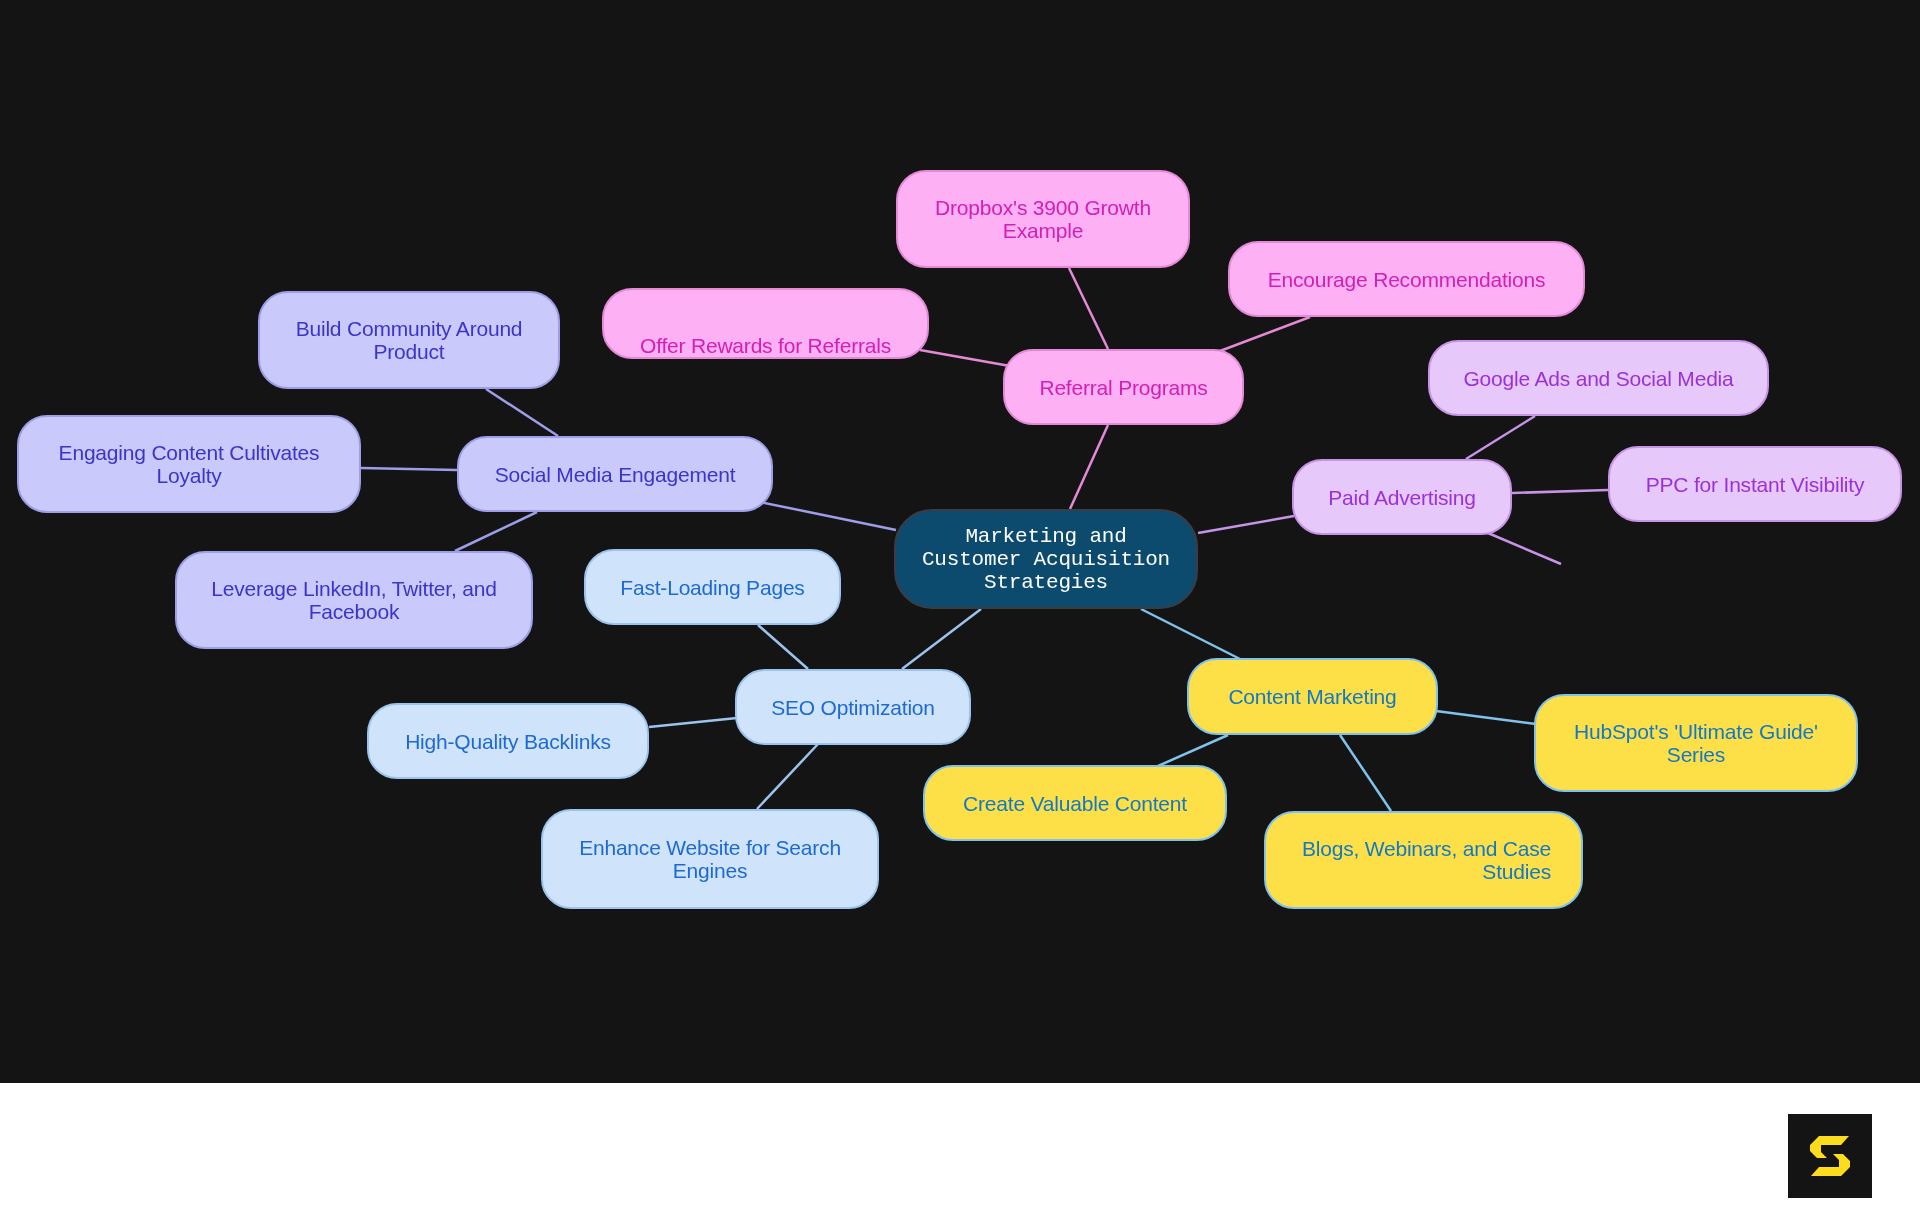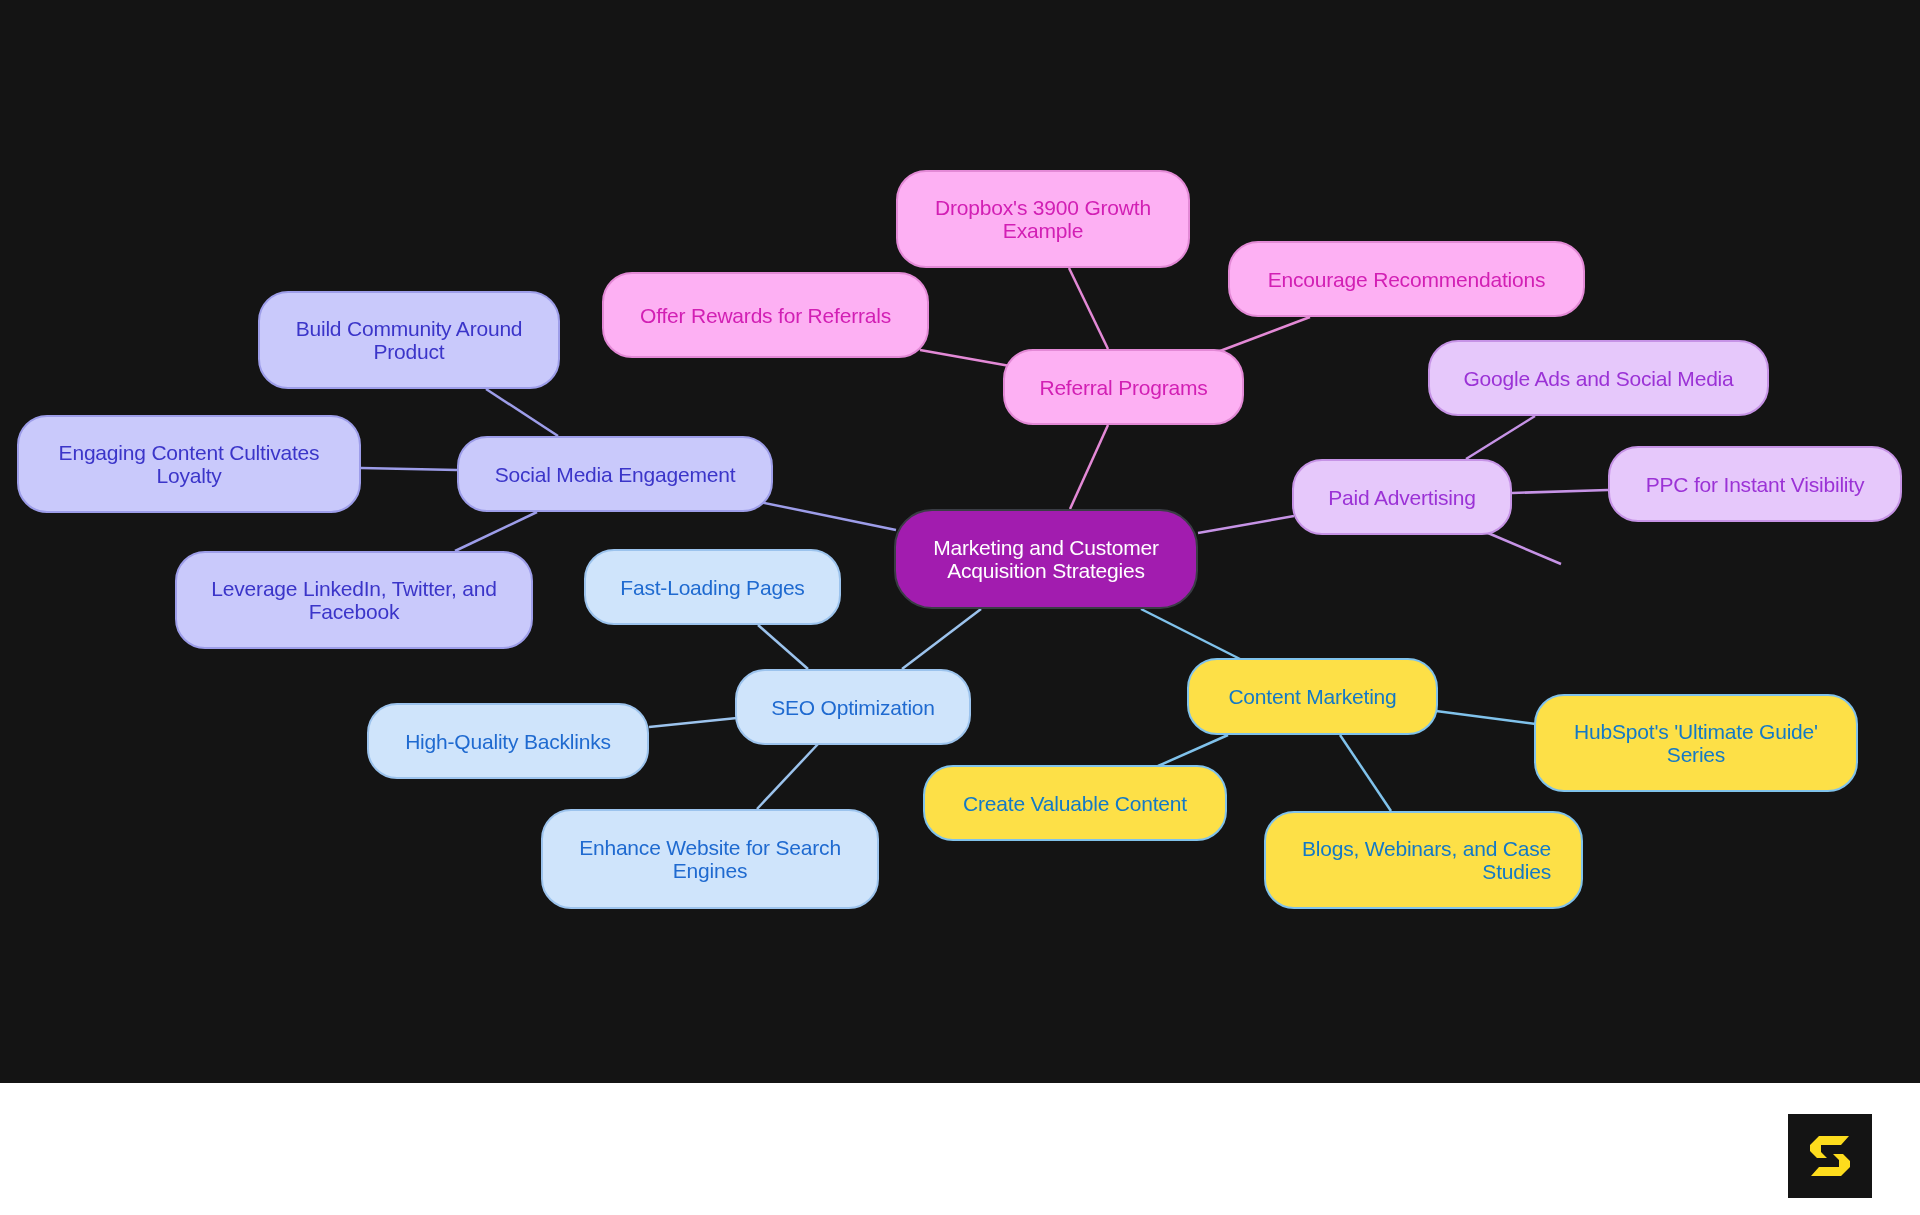--- a/index.html
+++ b/index.html
@@ -1,20 +1,20 @@
 <!DOCTYPE html>
 <html><head>
 <meta charset="utf-8">
 <style>
   html, body { margin:0; padding:0; }
   body { width:1920px; height:1215px; position:relative; overflow:hidden; background:#ffffff; font-family:"Liberation Sans","DejaVu Sans",sans-serif; }
   .canvas { position:absolute; left:0; top:0; width:1920px; height:1083px; background:#141414; }
   svg.edges { position:absolute; left:0; top:0; width:1920px; height:1083px; }
   .node { position:absolute; box-sizing:border-box; display:flex; align-items:center; justify-content:center; text-align:center; border-radius:30px; font-size:21px; line-height:23px; padding:0 22px; border:2px solid; letter-spacing:-0.2px; }
-  .center { background:#a21caf; color:#ffffff; border-color:#3a3d45; border-radius:38px; }
+  .center { background:#0c4a6e; color:#ffffff; border-color:#3a3d45; border-radius:38px;font-family:Liberation Mono, monospace; }
   .pink { background:#fdb0f3; color:#d21fb4; border-color:#e389d6; }
   .violet { background:#e6c8fb; color:#9b32d6; border-color:#c693e6;text-align:center; }
   .lav { background:#c9c9fb; color:#3b35c9; border-color:#9d9de9; }
   .sky { background:#cfe4fb; color:#1f6ad0; border-color:#9cc3ed; }
   .cyan { background:#fde047; color:#1379c7; border-color:#80c2eb; }
   .footer { position:absolute; left:0; top:1083px; width:1920px; height:132px; background:#ffffff; }
   .logo { position:absolute; left:1788px; top:1114px; width:84px; height:84px; background:#141414; display:flex; align-items:center; justify-content:center; }
 </style>
 </head>
 <body>
@@ -54,21 +54,21 @@
 
   <div class="node pink" style="left:1003px;top:349px;width:241px;height:76px;">
     <span>Referral Programs</span>
   </div>
   <div class="node pink" style="left:896px;top:170px;width:294px;height:98px;padding:0 34px;">
     <span>Dropbox's 3900 Growth Example</span>
   </div>
   <div class="node pink" style="left:1228px;top:241px;width:357px;height:76px;">
     <span>Encourage Recommendations</span>
   </div>
-  <div class="node pink" style="left:602px;top:272px;width:327px;height:86px;">
+  <div class="node pink" style="left:602px;top:288px;width:327px;height:71px;align-items:flex-end;">
     <span>Offer Rewards for Referrals</span>
   </div>
 
   <div class="node lav" style="left:457px;top:436px;width:316px;height:76px;">
     <span>Social Media Engagement</span>
   </div>
   <div class="node lav" style="left:258px;top:291px;width:302px;height:98px;padding:0 30px;">
     <span>Build Community Around Product</span>
   </div>
   <div class="node lav" style="left:17px;top:415px;width:344px;height:98px;padding:16px 30px;">

